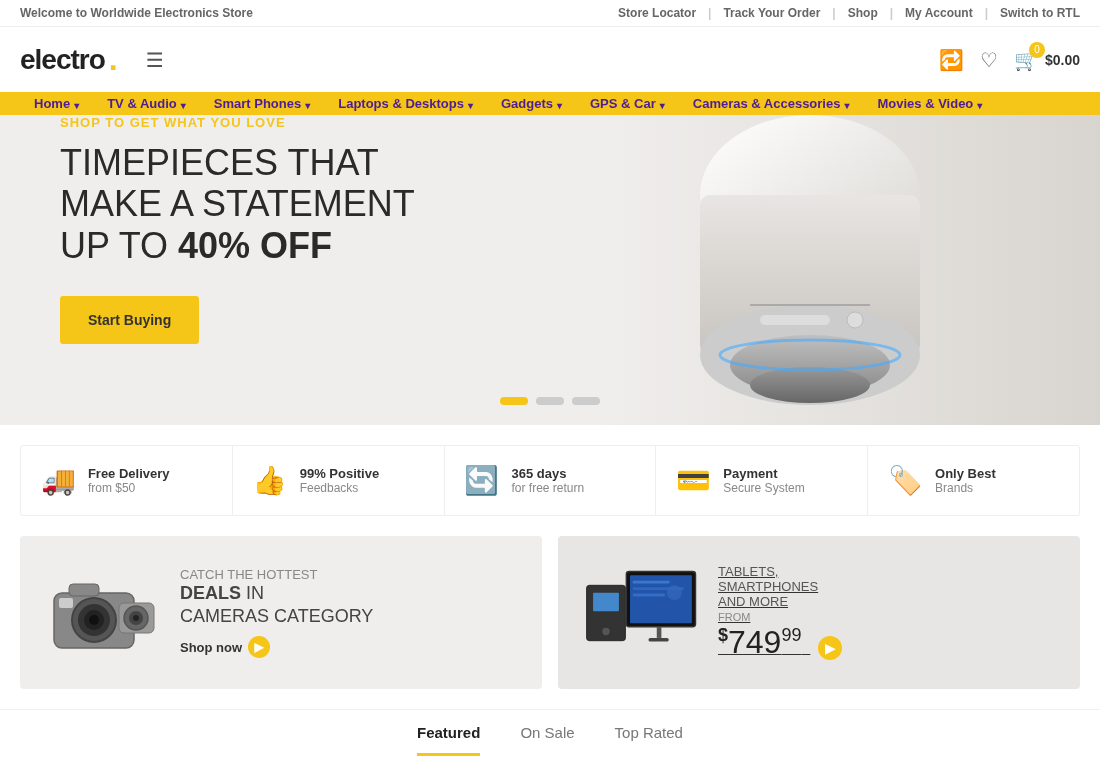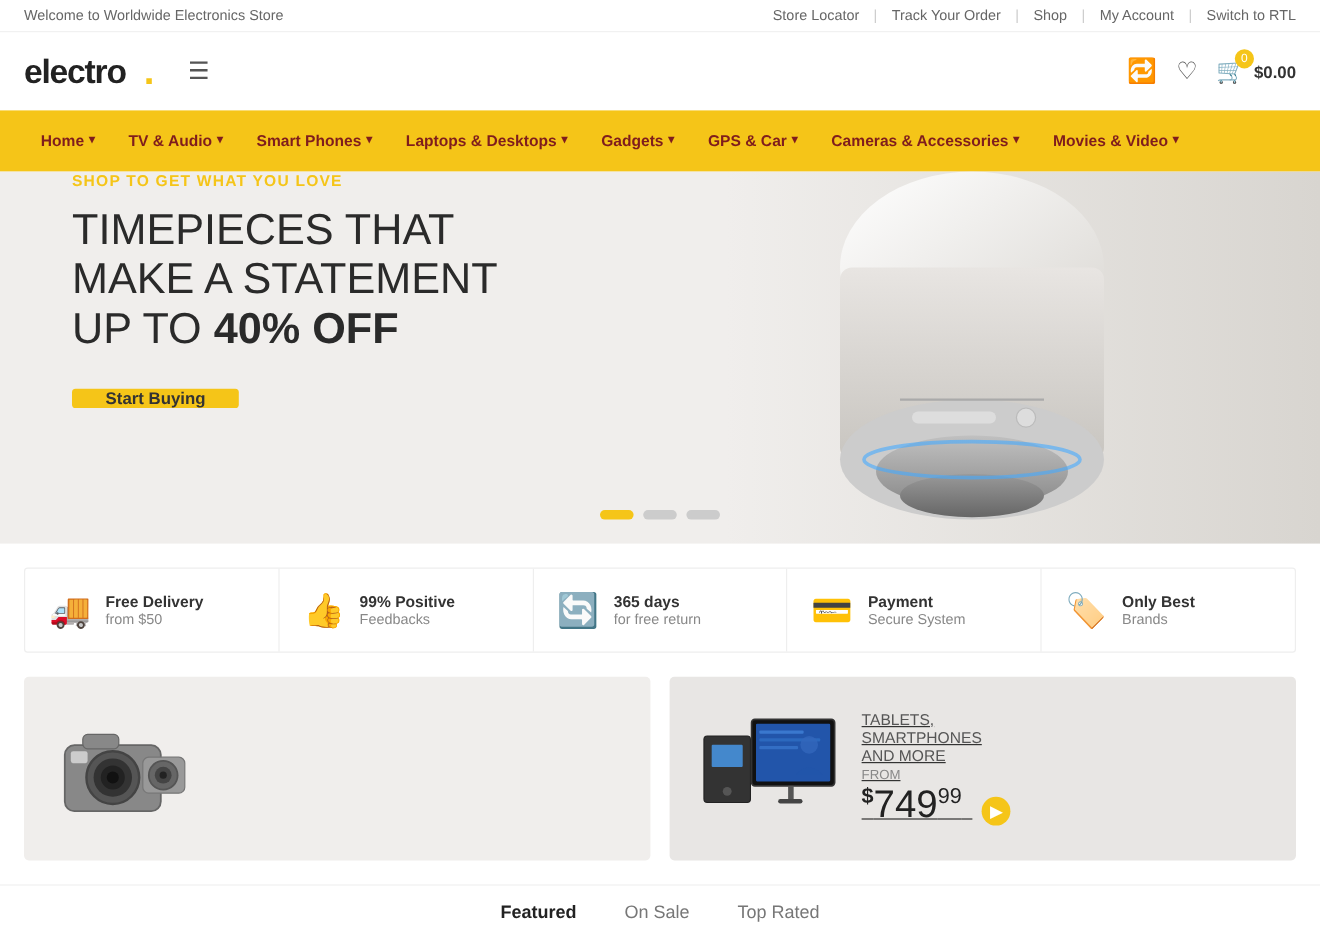--- a/index.html
+++ b/index.html
@@ -8,34 +8,35 @@
     
     .top-bar {
       background: #fff;
       border-bottom: 1px solid #eee;
       padding: 6px 20px;
       display: flex;
       justify-content: space-between;
       align-items: center;
       font-size: 12px;
       color: #666;
+      font-weight: bold;
     }
     .top-bar-right { display: flex; align-items: center; gap: 12px; }
     .top-bar-right span { display: flex; align-items: center; gap: 4px; cursor: pointer; }
     .top-bar-separator { color: #ccc; }
 
     
     .header {
       display: flex;
       align-items: center;
       padding: 14px 20px;
       gap: 20px;
       background: #fff;
     }
-    .logo { display: flex; align-items: center; gap: 15px; text-decoration: none; }
+    .logo { display: flex; align-items: center; gap: 4px; text-decoration: none; }
     .logo-text { font-size: 28px; font-weight: 800; color: #222; letter-spacing: -1px; }
     .logo-dot { color: #f5c518; font-size: 32px; font-weight: 900; }
     .hamburger { font-size: 20px; cursor: pointer; color: #555; margin-left: 8px; }
     .search-bar {
       flex: 1;
       display: flex;
       align-items: center;
       border: 2px solid #f5c518;
       border-radius: 25px;
       overflow: hidden;
@@ -86,27 +87,27 @@
     .cart-price { font-size: 14px; font-weight: 600; color: #333; }
 
     
     .nav {
       background: #f5c518;
       display: flex;
       align-items: center;
       padding: 0 20px;
     }
     .nav-item {
-      padding: 18px 14px;
+      padding: 4px 14px;
       font-size: 13px;
       font-weight: 600;
-      color: #7f1d1d;
+      color: #4c1d95;
       cursor: pointer;
       display: flex;
-      align-items: flex-start;
+      align-items: flex-end;
       gap: 4px;
       white-space: nowrap;
     }
     .nav-arrow { font-size: 10px; }
 
     
     .hero {
       position: relative;
       background: linear-gradient(to right, #f0eeec 55%, #d8d5d0 100%);
       height: 310px;
@@ -132,21 +133,21 @@
       font-weight: 400;
       color: #2a2a2a;
       line-height: 1.15;
       margin-bottom: 20px;
       text-transform: uppercase;
     }
     .hero-title strong { font-weight: 800; }
     .hero-btn {
       background: #f5c518;
       border: none;
-      padding: 0 28px;
+      padding: 16px 28px;
       font-size: 14px;
       font-weight: 600;
       color: #333;
       cursor: pointer;
       border-radius: 3px;
       margin-top: 10px;
     }
     .hero-image {
       position: absolute;
       right: 0;
@@ -455,20 +456,30 @@
         <rect x="15" y="30" width="14" height="10" rx="2" fill="#ccc"></rect>
 
         <rect x="25" y="16" width="30" height="12" rx="4" fill="#888" stroke="#666" stroke-width="1"></rect>
 
         <rect x="75" y="35" width="35" height="30" rx="5" fill="#999" stroke="#777" stroke-width="1"></rect>
         <circle cx="92" cy="50" r="12" fill="#666" stroke="#555" stroke-width="1.5"></circle>
         <circle cx="92" cy="50" r="7" fill="#444"></circle>
         <circle cx="92" cy="50" r="3" fill="#222"></circle>
       </svg>
     </div>
+    <div class="promo-text">
+      <div class="promo-label">CATCH THE HOTTEST</div>
+      <div class="promo-title">
+        <strong>DEALS</strong> IN<br>CAMERAS CATEGORY
+      </div>
+      <div class="shop-now">
+        <span>Shop now</span>
+        <span class="shop-now-icon">▶</span>
+      </div>
+    </div>
   </div>
 
   <div class="promo-card" style="background:#e8e6e4;text-decoration:underline;">
     <div class="promo-img">
       <svg width="130" height="100" viewBox="0 0 130 100">
 
         <rect x="5" y="20" width="42" height="60" rx="3" fill="#333" stroke="#222" stroke-width="1"></rect>
         <rect x="12" y="28" width="28" height="20" rx="1" fill="#4488cc"></rect>
         <circle cx="26" cy="70" r="4" fill="#555"></circle>
 

